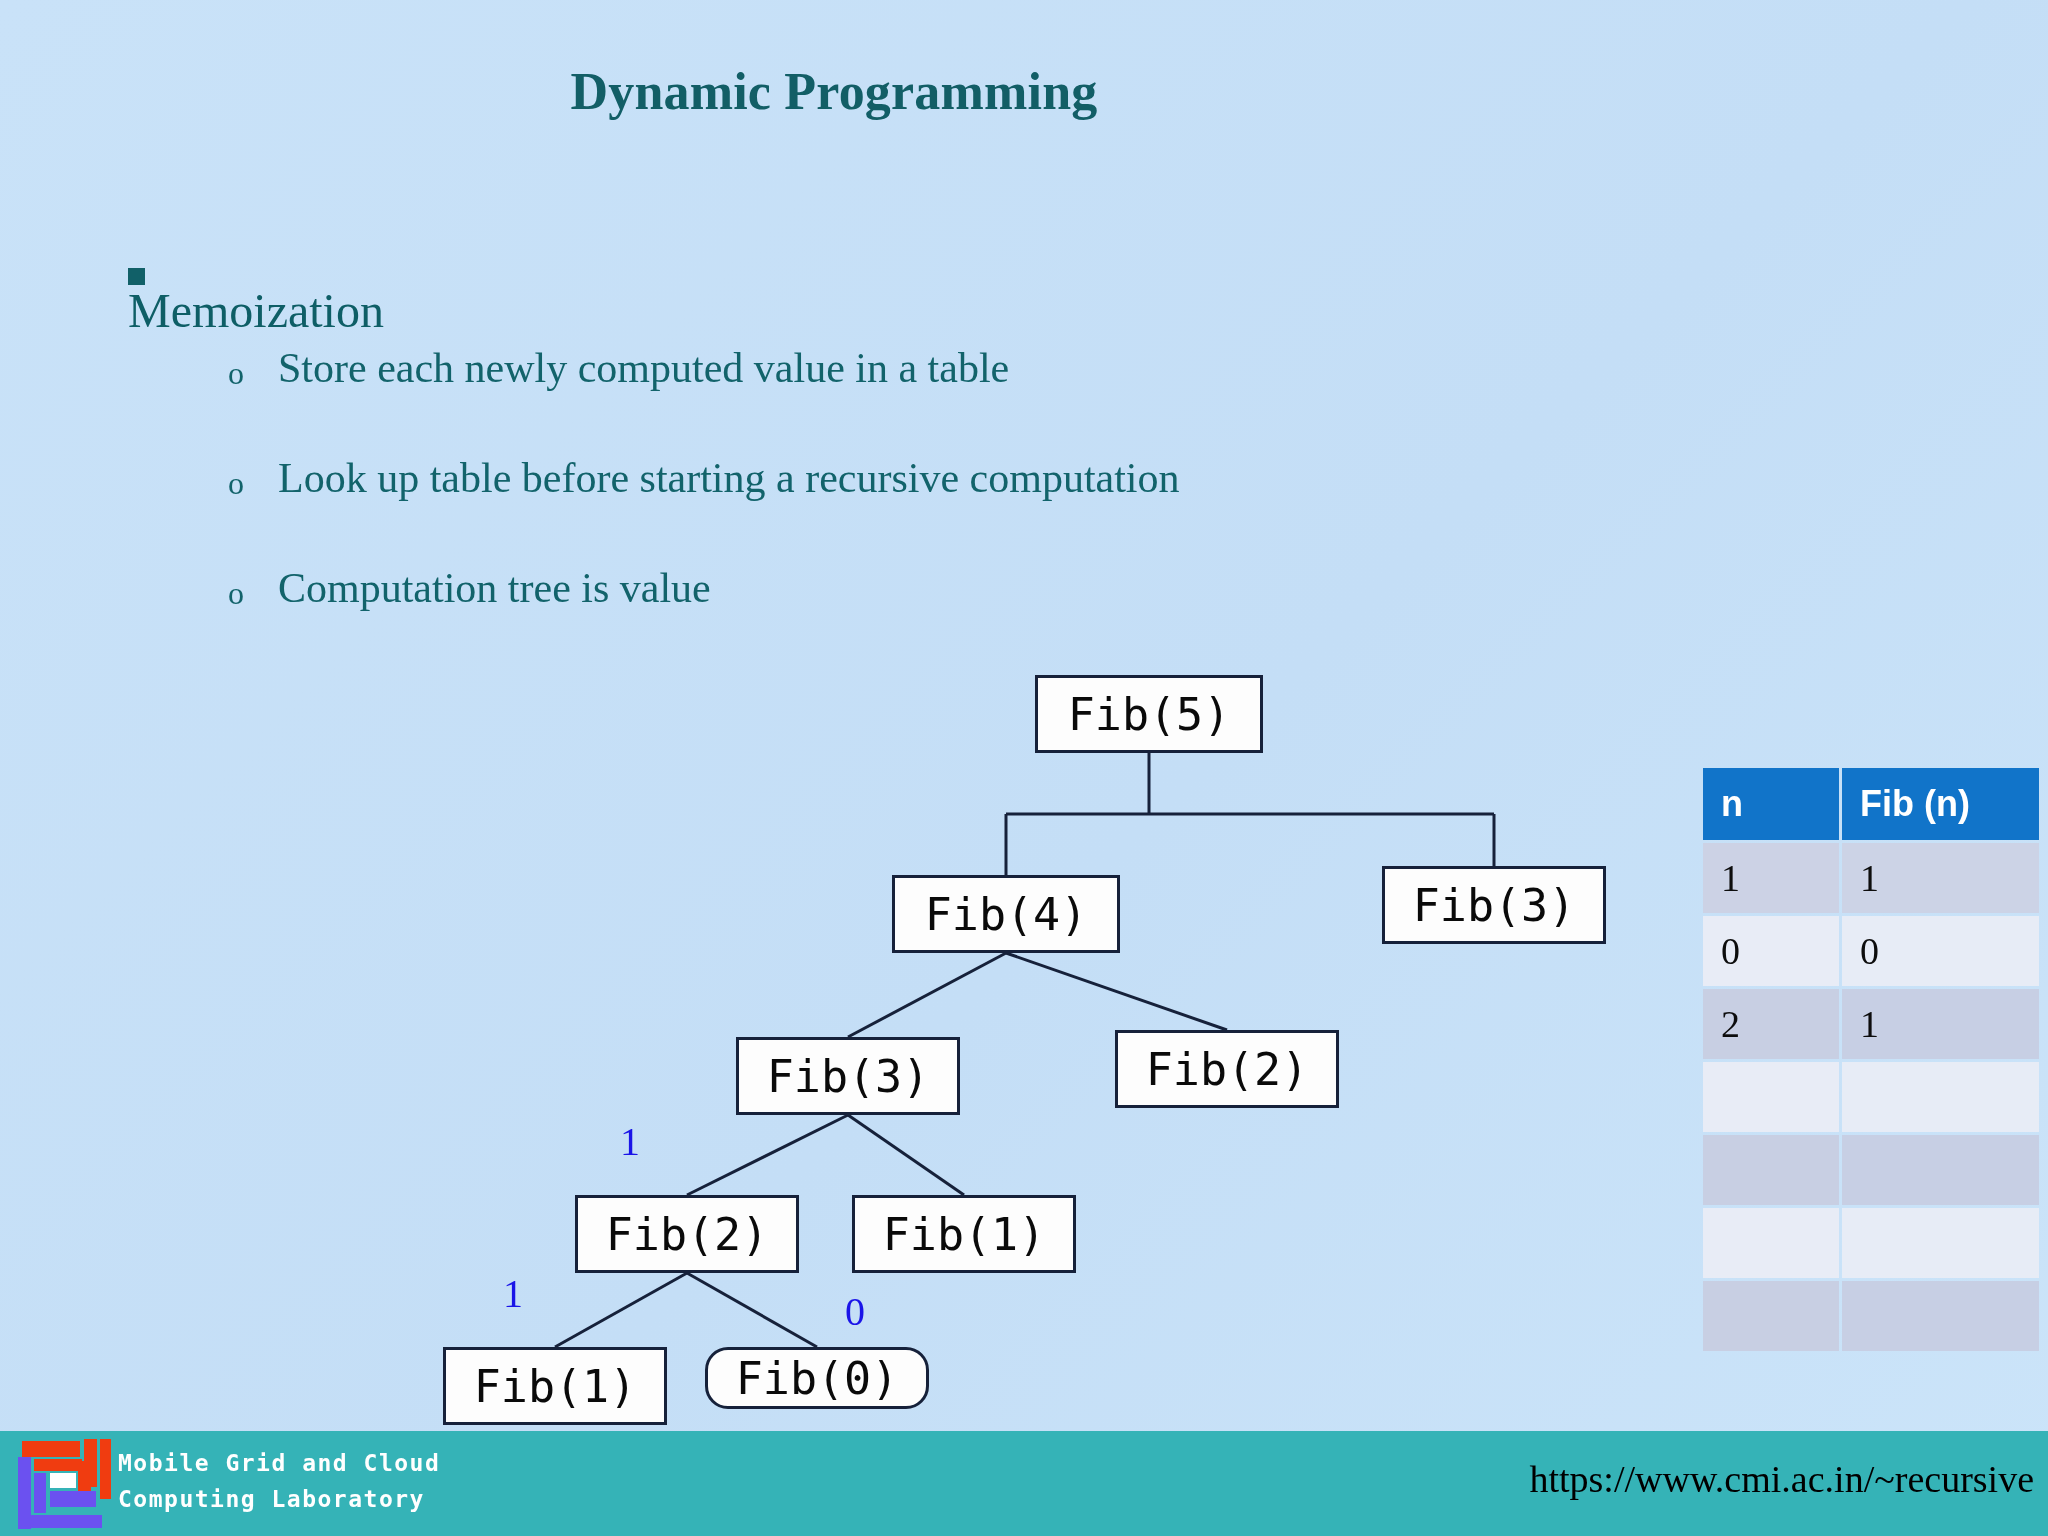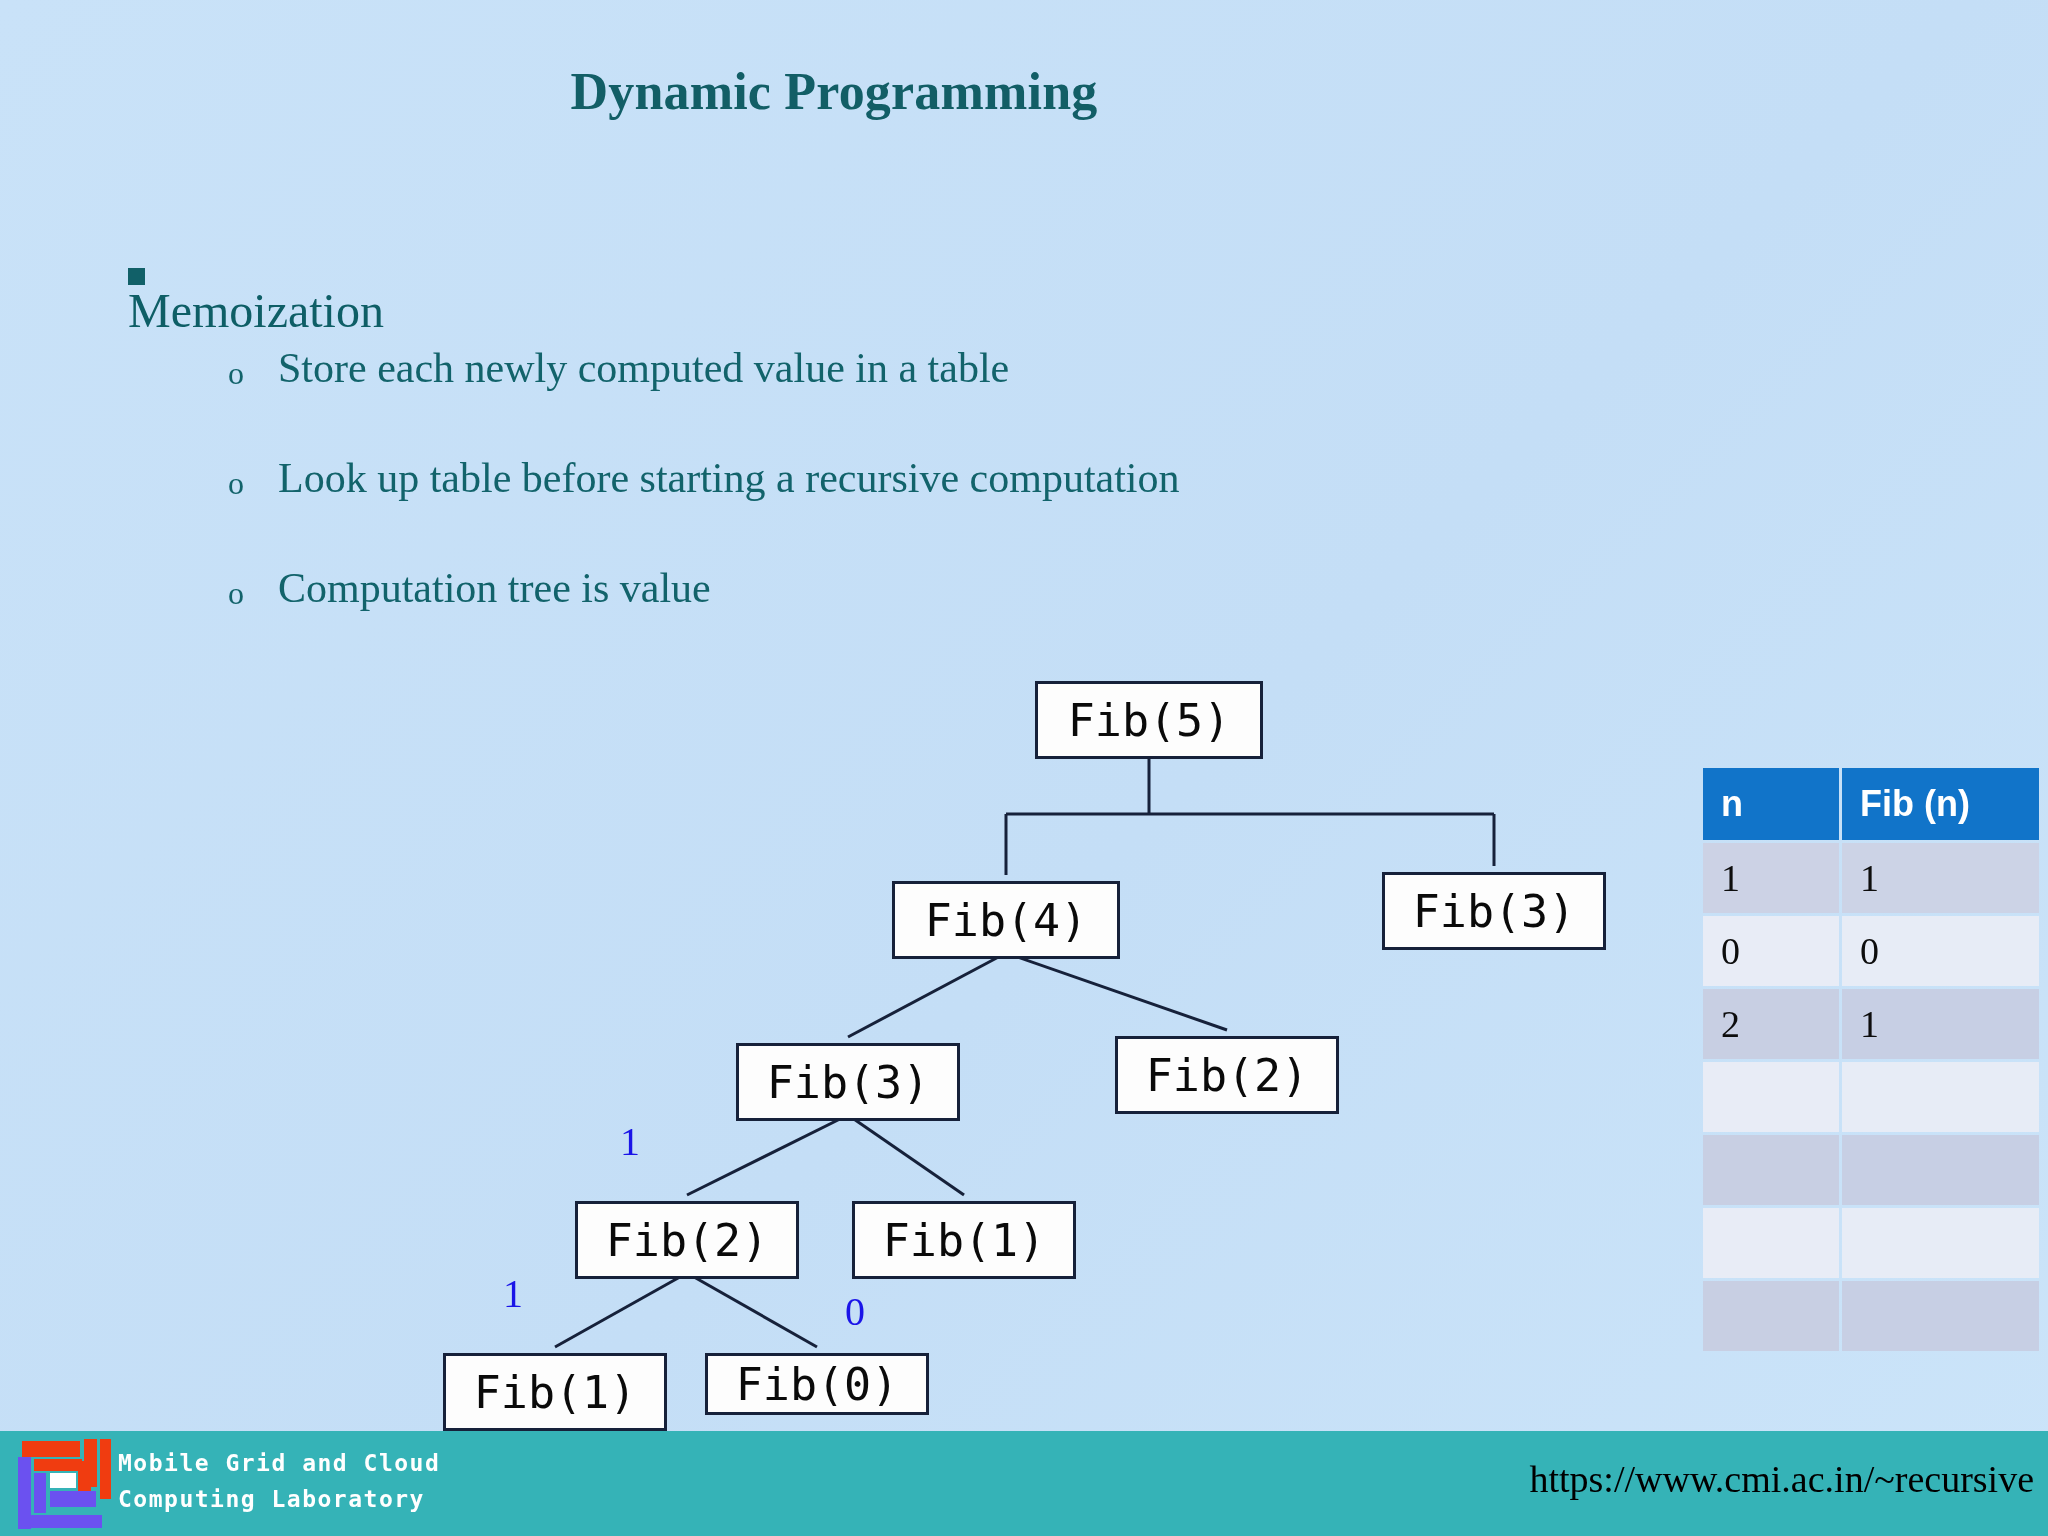--- a/index.html
+++ b/index.html
@@ -51,21 +51,20 @@
   .node{
     position:absolute;
     background:#fdfdfd;
     border:3px solid #16213a;
     box-sizing:border-box;
     display:flex;align-items:center;justify-content:center;
     font-family:"DejaVu Sans Mono","Liberation Mono",monospace;
     font-size:45px;
     color:#0a0a0a;
     letter-spacing:0px;
-    margin-top:6px;
   }
   .edgelabel{
     position:absolute;
     color:#1a14e8;
     font-family:"Liberation Serif",serif;
     font-size:40px;
     font-weight:400;
   }
 
   
@@ -163,21 +162,21 @@
   </svg>
 
   <div class="node" style="left:1035px;top:675px;width:228px;height:78px;">Fib(5)</div>
   <div class="node" style="left:892px;top:875px;width:228px;height:78px;">Fib(4)</div>
   <div class="node" style="left:1382px;top:866px;width:224px;height:78px;">Fib(3)</div>
   <div class="node" style="left:736px;top:1037px;width:224px;height:78px;">Fib(3)</div>
   <div class="node" style="left:1115px;top:1030px;width:224px;height:78px;">Fib(2)</div>
   <div class="node" style="left:575px;top:1195px;width:224px;height:78px;">Fib(2)</div>
   <div class="node" style="left:852px;top:1195px;width:224px;height:78px;">Fib(1)</div>
   <div class="node" style="left:443px;top:1347px;width:224px;height:78px;">Fib(1)</div>
-  <div class="node" style="left:705px;top:1347px;width:224px;height:62px;">Fib(0)</div>
+  <div class="node" style="left:705px;top:1347px;width:224px;height:62px;border-radius:23px;">Fib(0)</div>
 
   <div class="edgelabel" style="left:620px;top:1118px;">1</div>
   <div class="edgelabel" style="left:503px;top:1270px;">1</div>
   <div class="edgelabel" style="left:845px;top:1288px;">0</div>
 
   <table class="fibtable">
     <thead>
       <tr>
         <th class="c-n">n</th>
         <th class="c-v">Fib (n)</th>

